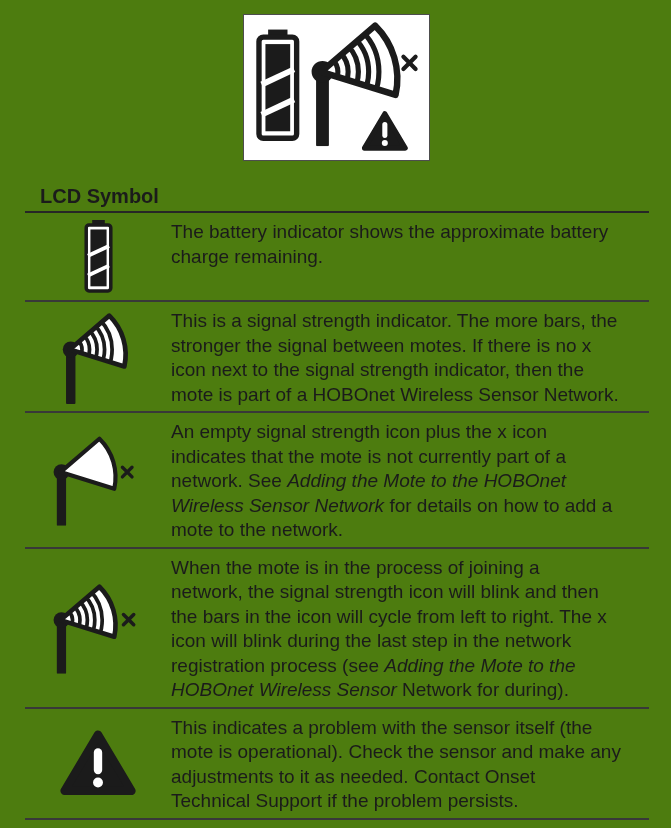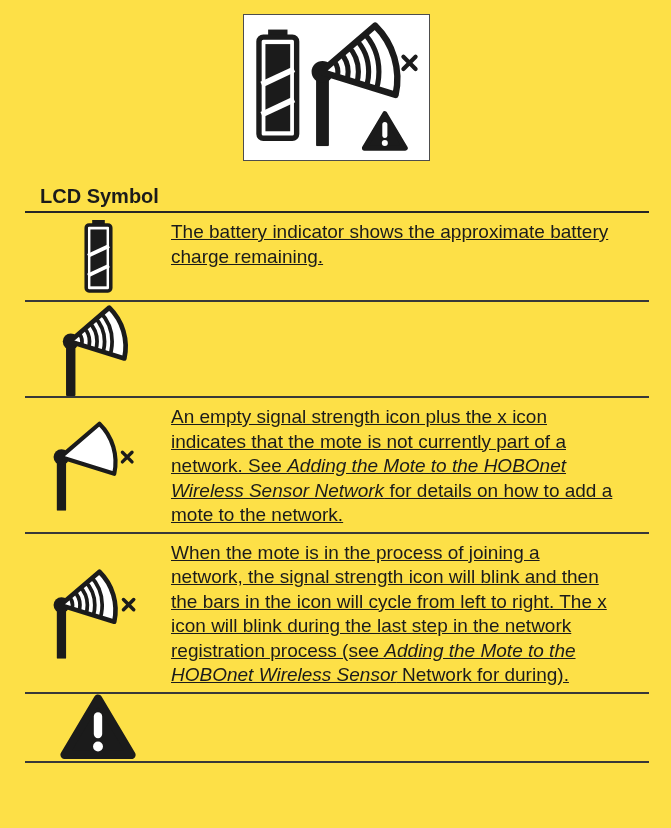--- a/index.html
+++ b/index.html
@@ -1,19 +1,19 @@
 <!DOCTYPE html>
 <html><head>
 <meta charset="utf-8">
 <style>
   html,body{margin:0;padding:0;background:#ffffff;}
   .page{
     position:relative;
     width:671px;height:828px;
-    background:#fde047;
+    background:#4d7c0f;
     overflow:hidden;
     font-family:"Liberation Sans","DejaVu Sans",sans-serif;
     color:#1b1b1b;
   }
   
   .lcd-figure{
     position:absolute;left:243px;top:14px;
     width:187px;height:147px;
     box-sizing:border-box;
     border:1.6px solid #4d4d4d;
@@ -33,21 +33,21 @@
   }
   .thead .h-symbol{padding-left:15px;}
   .trow{
     display:grid;grid-template-columns:146px 1fr;
     border-bottom:2px solid #383838;
   }
   .cell-icon{
     display:flex;align-items:center;justify-content:center;
     color:#1b1b1b;
   }
-  .cell-desc{padding:7px 0 4px 0;text-decoration:underline;}
+  .cell-desc{padding:7px 0 4px 0;}
   .desc{
     margin:0;
     font-size:19px;line-height:24.5px;
     white-space:pre-line;
     color:#1b1b1b;
   }
   .desc em{font-style:italic;font-weight:normal;}
   .row-icon{display:block;}
   .sz-battery{width:31px;height:73px;margin:7px 0;}
   .sz-signal-full{width:94px;height:94px;}
@@ -149,20 +149,26 @@
 charge remaining.</span></p>
     </div>
   </div>
 
   <div class="trow">
     <div class="cell-icon">
       <svg class="row-icon sz-signal-full">
               <use href="#sym-signal-full"></use>
             </svg>
     </div>
+    <div class="cell-desc">
+      <p class="desc"><span>This is a signal strength indicator. The more bars, the
+stronger the signal between motes. If there is no x
+icon next to the signal strength indicator, then the
+mote is part of a HOBOnet Wireless Sensor Network.</span></p>
+    </div>
   </div>
 
   <div class="trow">
     <div class="cell-icon">
       <svg class="row-icon sz-signal-empty-x">
               <use href="#sym-signal-empty-x"></use>
             </svg>
     </div>
     <div class="cell-desc">
       <p class="desc"><span>An empty signal strength icon plus the x icon
@@ -188,17 +194,23 @@
 HOBOnet Wireless Sensor</em><span> Network for during).</span></p>
     </div>
   </div>
 
   <div class="trow">
     <div class="cell-icon">
       <svg class="row-icon sz-sensor-warning">
               <use href="#sym-sensor-warning"></use>
             </svg>
     </div>
+    <div class="cell-desc">
+      <p class="desc"><span>This indicates a problem with the sensor itself (the
+mote is operational). Check the sensor and make any
+adjustments to it as needed. Contact Onset
+Technical Support if the problem persists.</span></p>
+    </div>
   </div>
 </div>
   </div>
 
 </div>
 
 </body></html>

